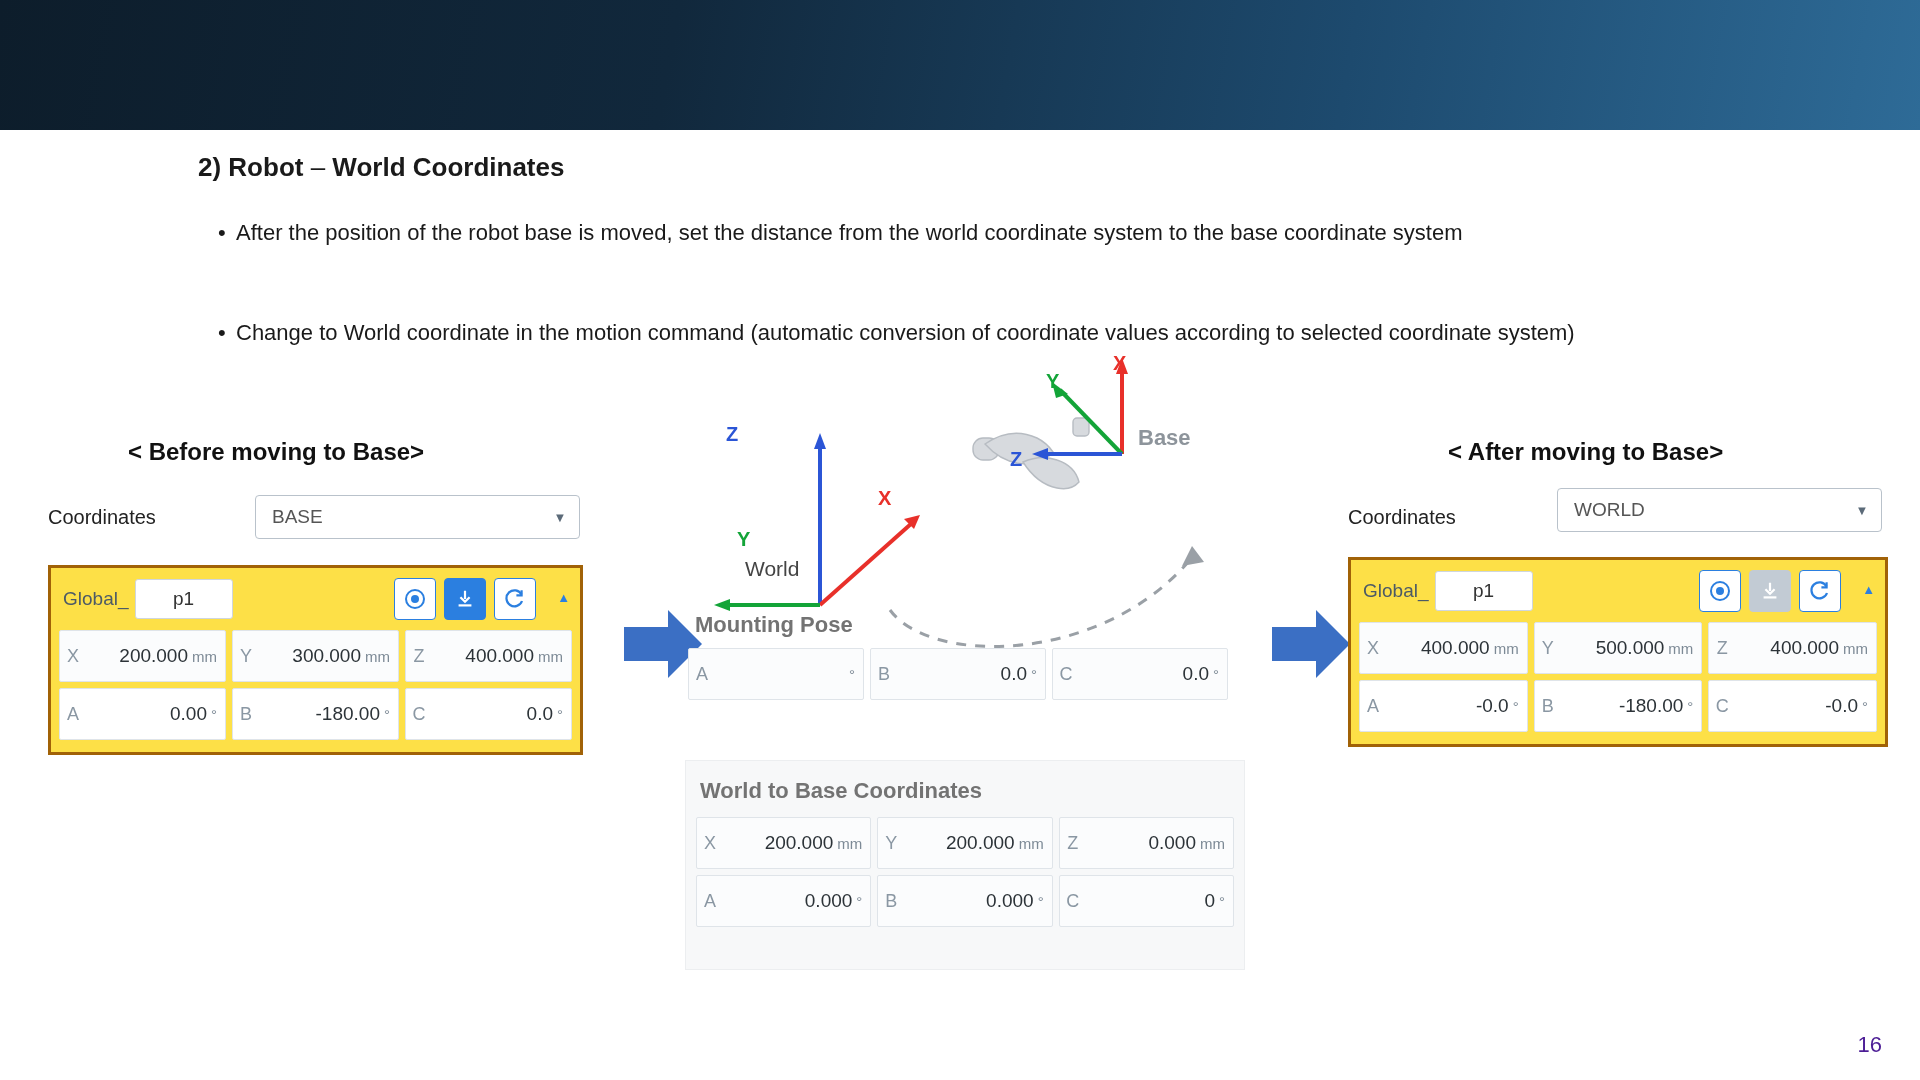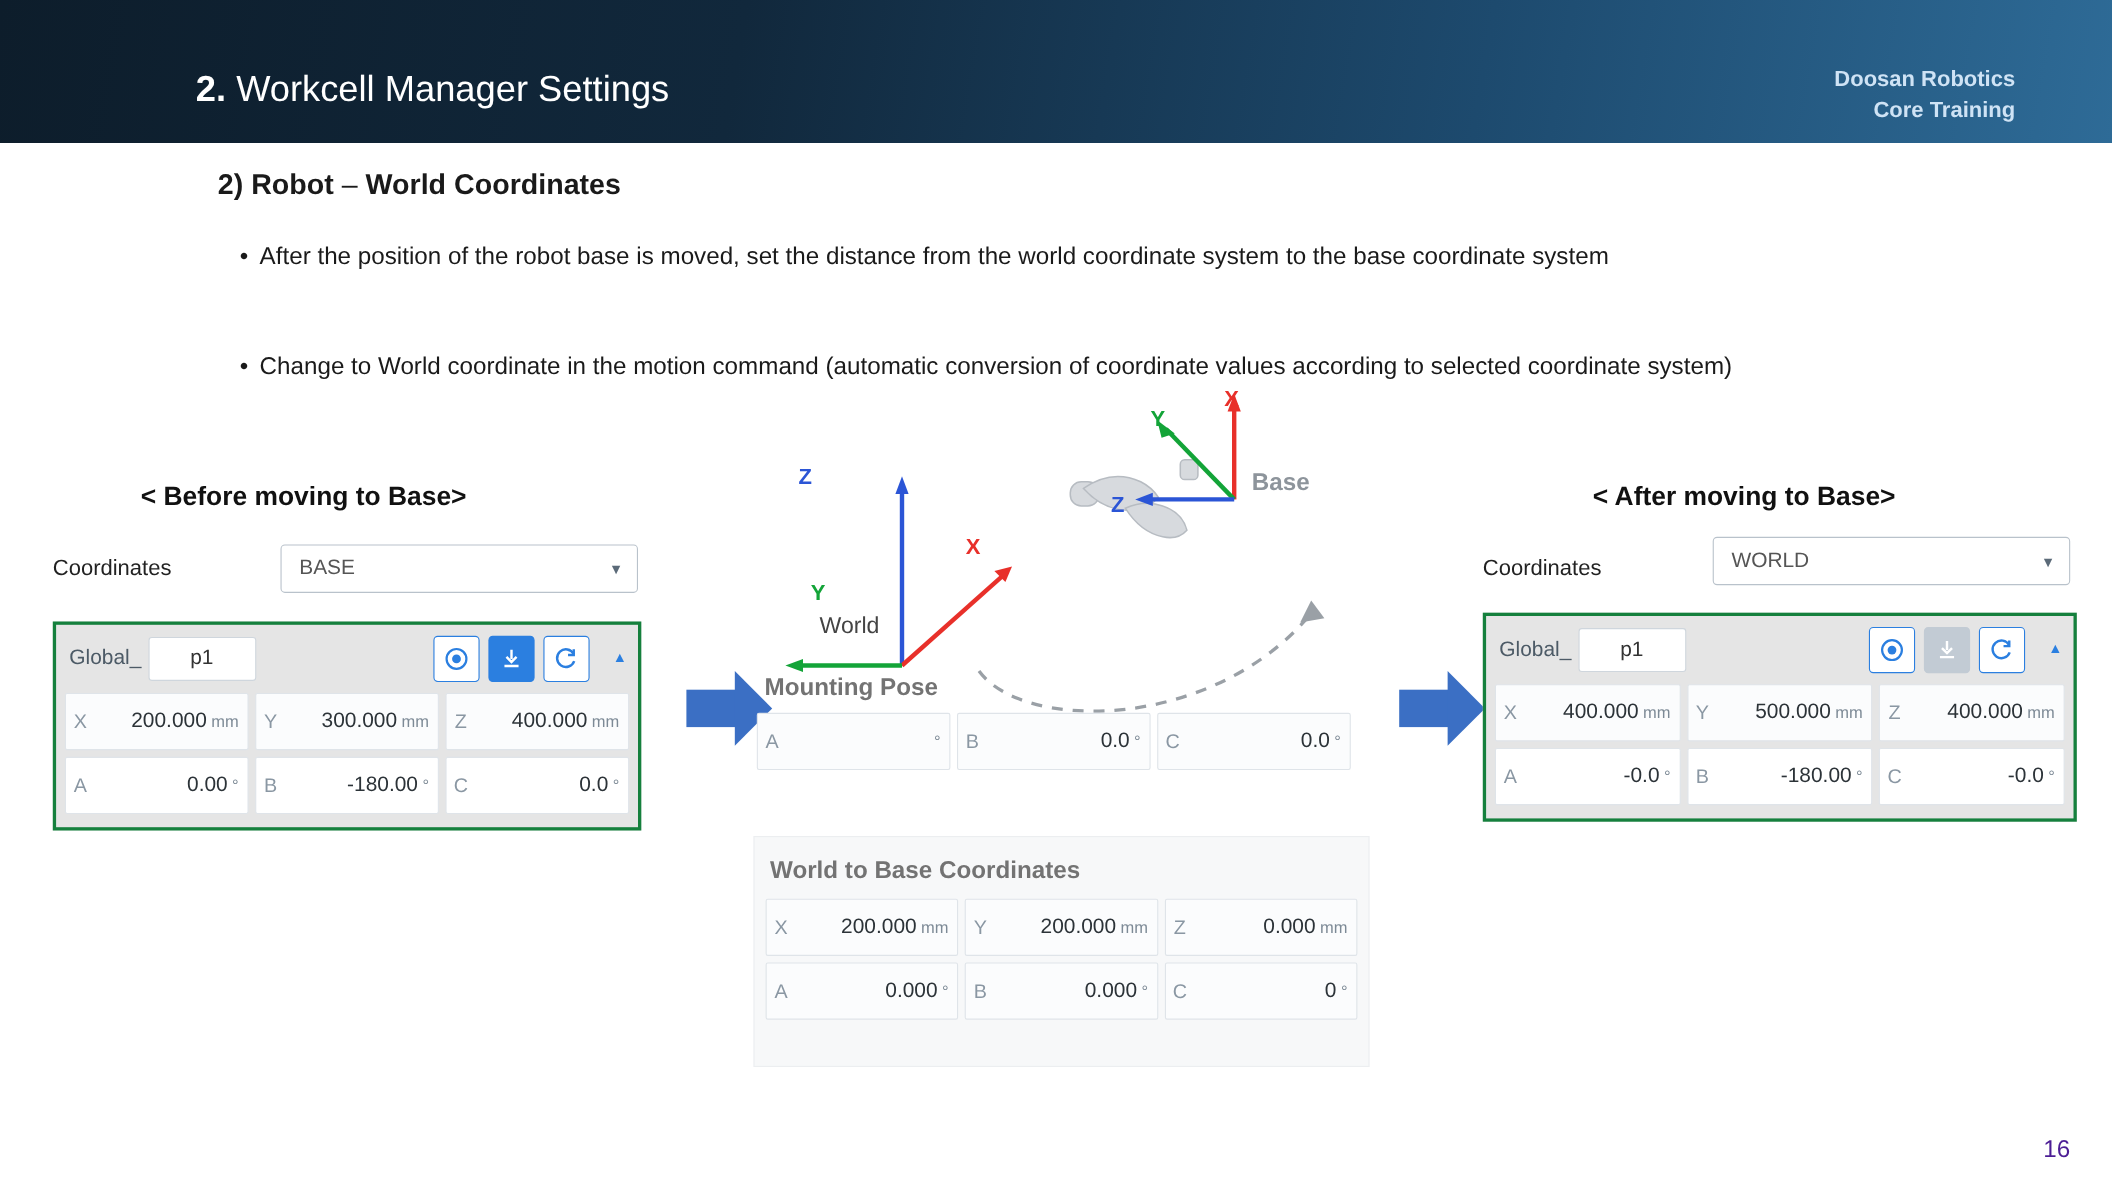--- a/index.html
+++ b/index.html
@@ -61,21 +61,21 @@
   .dropdown .dd-text { font-size:19px; color:#555; padding-left:16px; flex:1; }
   .dropdown .dd-arrow {
     width:38px; height:42px; display:flex; align-items:center; justify-content:center;
     color:#5b6a78; font-size:13px;
   }
   #dd-left  { left:255px;  top:495px; width:325px; }
   #dd-right { left:1557px; top:488px; width:325px; }
 
   
   .panel {
-    position:absolute; border:3px solid #15803d; background:#e5e5e5;
+    position:absolute; border:3px solid #a16207; background:#fde047;
   }
   #panel-left  { left:48px;   top:565px; width:535px; height:190px; }
   #panel-right { left:1348px; top:557px; width:540px; height:190px; }
 
   .panel-top {
     position:relative; height:62px; display:flex; align-items:center;
   }
   .panel-top .glabel { font-size:19px; color:#4c5a66; margin-left:12px; }
   .panel-top .nameinput {
     margin-left:6px; width:98px; height:40px; border:1px solid #cfd6dd; border-radius:3px;
@@ -136,28 +136,20 @@
   #arrow2 { left:1272px; top:605px; width:80px; height:80px; }
 
   .page-num {
     position:absolute; right:38px; bottom:22px; font-size:22px; color:#4c1d95;
   }
 </style>
 </head>
 <body>
 
 <div class="header">
-  <div class="header-title">
-    <b>2.</b>
-    <span>Workcell Manager Settings</span>
-  </div>
-  <div class="header-brand">
-    <div>Doosan Robotics</div>
-    <div>Core Training</div>
-  </div>
 </div>
 
 <div class="subtitle">
   <span class="b">2) Robot</span>
   <span>–</span>
   <span class="b">World Coordinates</span>
 </div>
 
 <div class="bullet" id="bullet1">
   <span class="dot">•</span>

